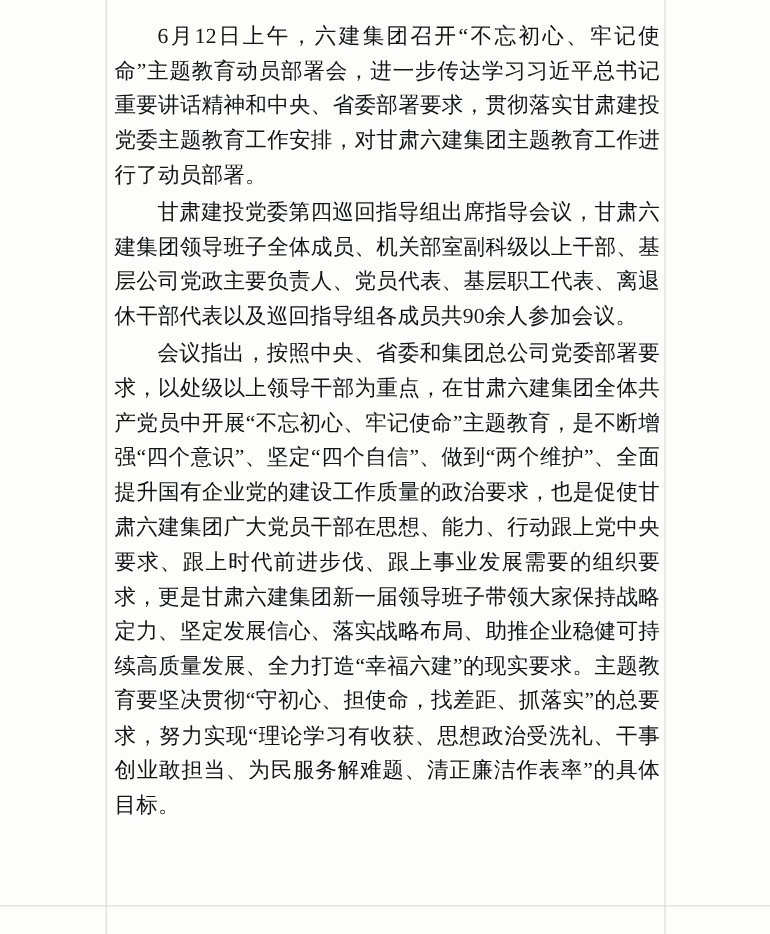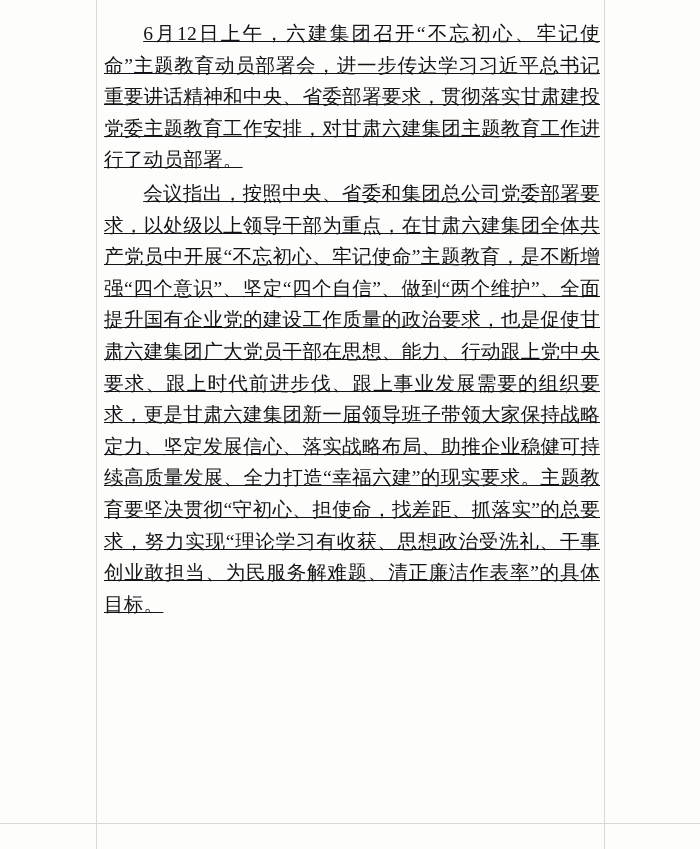--- a/index.html
+++ b/index.html
@@ -58,35 +58,35 @@
     margin: 0 0 2px 0;
     font-size: 19.6px;
     line-height: 31.6px;
     color: #15161a;
     text-align: justify;
     text-justify: inter-ideograph;
     text-indent: 2em;
     letter-spacing: 0.2px;
     font-weight: 500;
     font-family: "Liberation Serif", "DejaVu Serif", serif;
-    text-decoration: underline;
   }
 
   
   .content {
     filter: contrast(1.02);
   }
 </style>
 </head>
 <body>
 
 <div class="page">
 
   <div class="rule rule-left"></div>
   <div class="rule rule-right"></div>
   <div class="rule rule-bottom"></div>
 
   <div class="content">
     <p class="para">6月12日上午，六建集团召开“不忘初心、牢记使命”主题教育动员部署会，进一步传达学习习近平总书记重要讲话精神和中央、省委部署要求，贯彻落实甘肃建投党委主题教育工作安排，对甘肃六建集团主题教育工作进行了动员部署。</p>
+    <p class="para">甘肃建投党委第四巡回指导组出席指导会议，甘肃六建集团领导班子全体成员、机关部室副科级以上干部、基层公司党政主要负责人、党员代表、基层职工代表、离退休干部代表以及巡回指导组各成员共90余人参加会议。</p>
     <p class="para">会议指出，按照中央、省委和集团总公司党委部署要求，以处级以上领导干部为重点，在甘肃六建集团全体共产党员中开展“不忘初心、牢记使命”主题教育，是不断增强“四个意识”、坚定“四个自信”、做到“两个维护”、全面提升国有企业党的建设工作质量的政治要求，也是促使甘肃六建集团广大党员干部在思想、能力、行动跟上党中央要求、跟上时代前进步伐、跟上事业发展需要的组织要求，更是甘肃六建集团新一届领导班子带领大家保持战略定力、坚定发展信心、落实战略布局、助推企业稳健可持续高质量发展、全力打造“幸福六建”的现实要求。主题教育要坚决贯彻“守初心、担使命，找差距、抓落实”的总要求，努力实现“理论学习有收获、思想政治受洗礼、干事创业敢担当、为民服务解难题、清正廉洁作表率”的具体目标。</p>
   </div>
 
 </div>
 
 </body></html>

